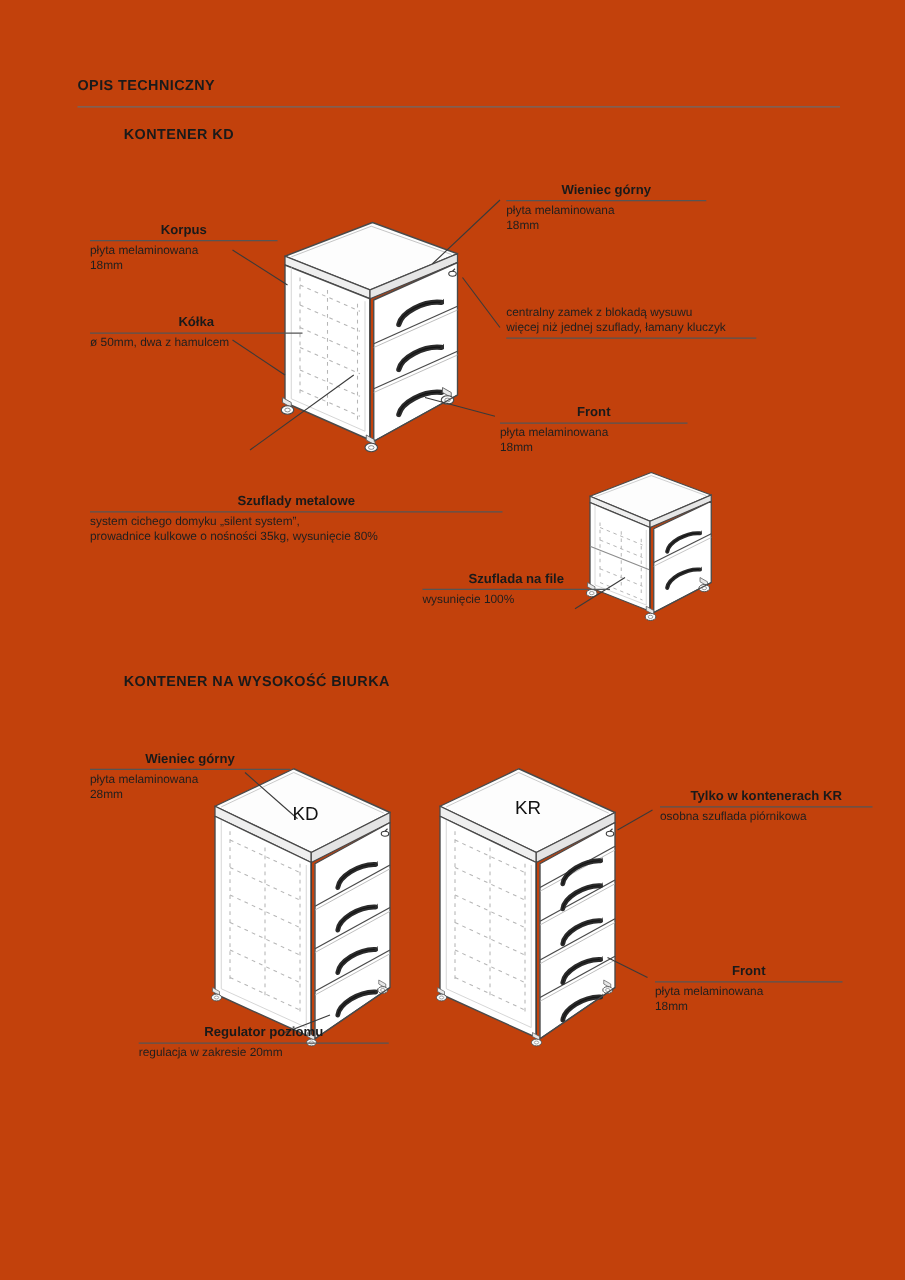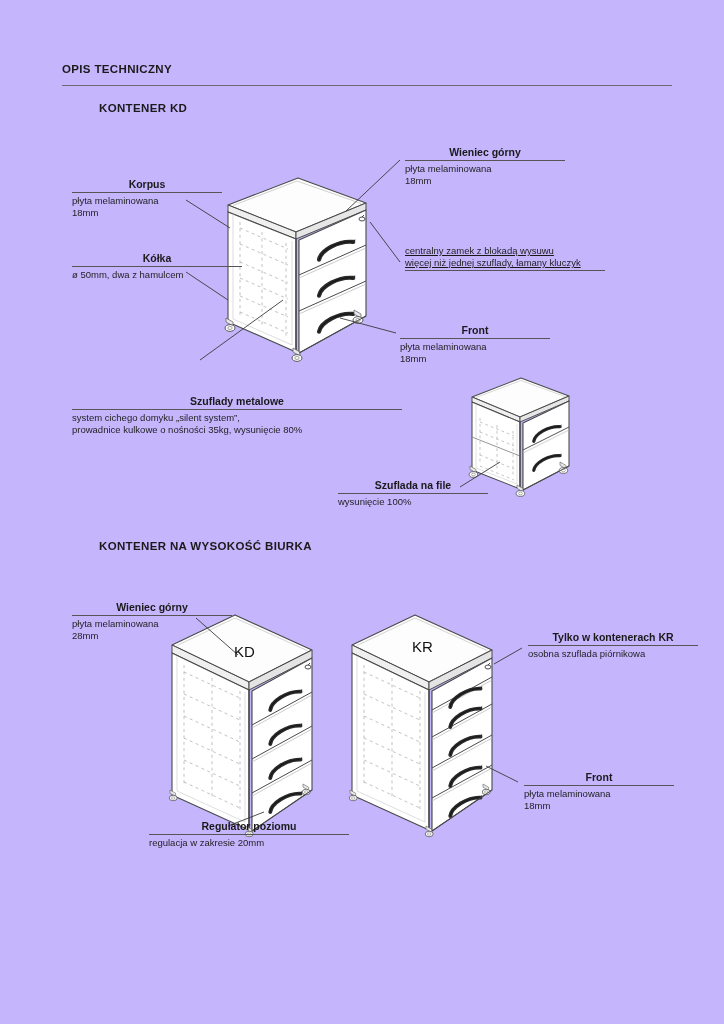--- a/index.html
+++ b/index.html
@@ -8,21 +8,21 @@
     background: #ffffff;
   }
   body {
     font-family: "Liberation Sans", sans-serif;
     color: #1a1a1a;
   }
   #page {
     position: relative;
     width: 724px;
     height: 1024px;
-    background: #c4b5fd;
+    background: #c2410c;
     overflow: hidden;
   }
   
   .doc-title {
     position: absolute;
     font-size: 11.5px;
     font-weight: bold;
     letter-spacing: 0.35px;
     white-space: nowrap;
   }
@@ -413,49 +413,49 @@
 prowadnice kulkowe o nośności 35kg, wysunięcie 80%</div>
   </div>
 
   <div class="callout" style="left:405px; top:146px; width:160px;">
     <div class="c-title">Wieniec górny</div>
     <div class="u-rule"></div>
     <div class="c-body">płyta melaminowana
 18mm</div>
   </div>
 
-  <div class="callout" style="left:405px; top:245px; width:200px;text-decoration:underline;">
+  <div class="callout" style="left:405px; top:245px; width:200px;">
     <div class="c-body">centralny zamek z blokadą wysuwu
 więcej niż jednej szuflady, łamany kluczyk</div>
     <div class="u-rule"></div>
   </div>
 
   <div class="callout" style="left:400px; top:324px; width:150px;">
     <div class="c-title">Front</div>
     <div class="u-rule"></div>
     <div class="c-body">płyta melaminowana
 18mm</div>
   </div>
 
-  <div class="callout" style="left:338px; top:479px; width:150px;">
+  <div class="callout" style="left:338px; top:457px; width:150px;">
     <div class="c-title">Szuflada na file</div>
     <div class="u-rule"></div>
     <div class="c-body">wysunięcie 100%</div>
   </div>
 
   <div class="section-head" style="left:62px; top:540px;">KONTENER NA WYSOKOŚĆ BIURKA</div>
 
   <div class="callout" style="left:72px; top:601px; width:160px;">
     <div class="c-title">Wieniec górny</div>
     <div class="u-rule"></div>
     <div class="c-body">płyta melaminowana
 28mm</div>
   </div>
 
-  <div class="callout" style="left:111px; top:820px; width:200px;margin-left:38px;">
+  <div class="callout" style="left:111px; top:820px; width:200px;">
     <div class="c-title">Regulator poziomu</div>
     <div class="u-rule"></div>
     <div class="c-body">regulacja w zakresie 20mm</div>
   </div>
 
   <div class="callout" style="left:528px; top:631px; width:170px;">
     <div class="c-title">Tylko w kontenerach KR</div>
     <div class="u-rule"></div>
     <div class="c-body">osobna szuflada piórnikowa</div>
   </div>

